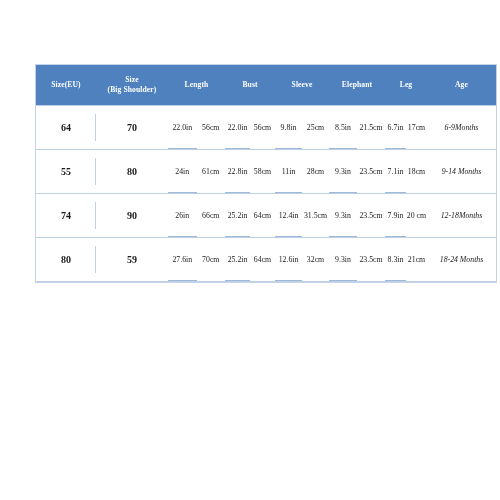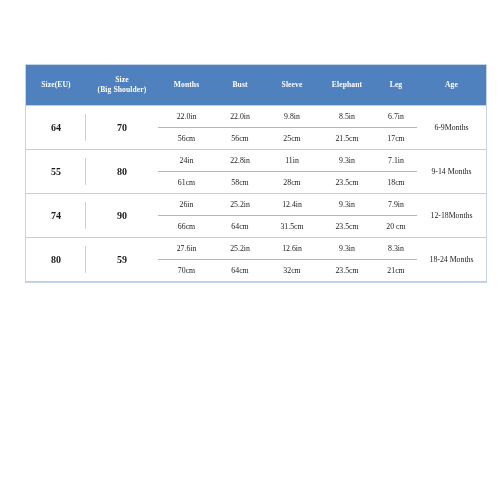--- a/index.html
+++ b/index.html
@@ -17,21 +17,21 @@
   #page {
     position: relative;
     width: 500px;
     height: 500px;
     background: #ffffff;
   }
 
   
   #size-table {
     position: absolute;
-    left: 26px;
+    left: 36px;
     top: 65px;
     width: 430px;
     border-collapse: collapse;
     table-layout: fixed;
     background: #ffffff;
     box-shadow: 0 0 0 1px #c5d4e8;
   }
 
   #size-table td, #size-table th {
     padding: 0;
@@ -83,39 +83,40 @@
     background: #bdd0e6;
   }
 
   
   .meas {
     padding: 0;
     height: 43px;
   }
   .meas-stack {
     display: flex;
-    flex-direction: column;
+    flex-direction: row;
     height: 43px;
   }
   .meas-in, .meas-cm {
     flex: 1 1 50%;
     display: flex;
     align-items: center;
     justify-content: center;
     font-size: 7.8px;
     color: #1a1a1a;
   }
   .meas-in {
     border-bottom: 1px solid #9fb9d8;
   }
 
   .age-cell {
     font-size: 7.8px;
     color: #1a1a1a;
     height: 43px;
+    font-style: italic;
   }
 </style>
 </head>
 <body>
 
 <div id="page">
 
   <table id="size-table">
     <colgroup>
       <col style="width:60px">
@@ -134,21 +135,21 @@
           <span class="hdr-two-line">
             <span class="l1">Size(EU)</span>
           </span>
         </th>
         <th>
           <span class="hdr-two-line">
             <span class="l1">Size</span>
             <span class="l2">(Big Shoulder)</span>
           </span>
         </th>
-        <th>Months</th>
+        <th>Length</th>
         <th>Bust</th>
         <th>Sleeve</th>
         <th>Elephant</th>
         <th>Leg</th>
         <th>Age</th>
       </tr>
     </thead>
 
     <tbody>
 

